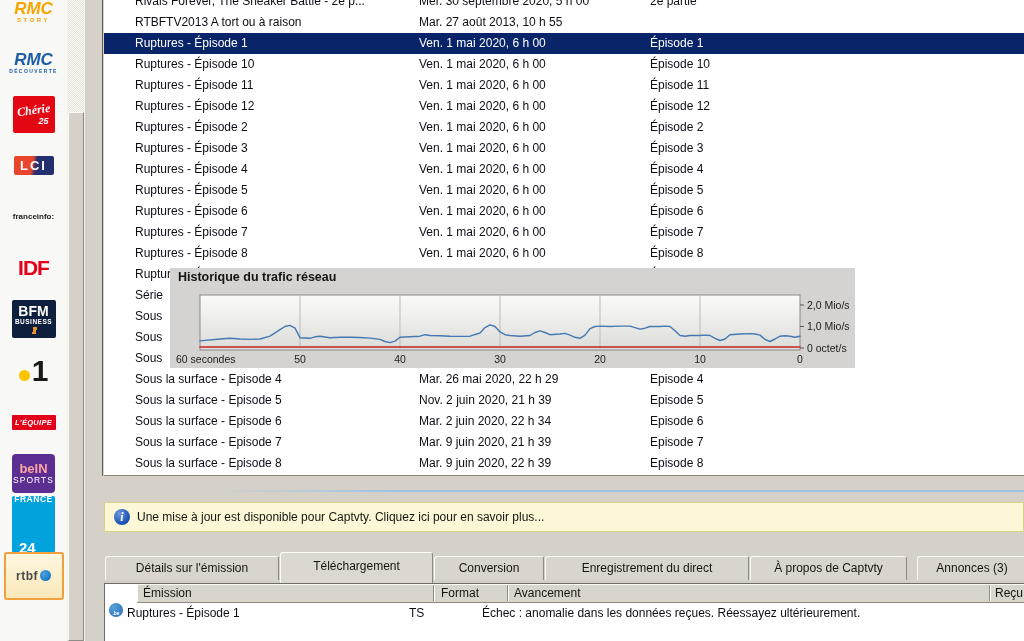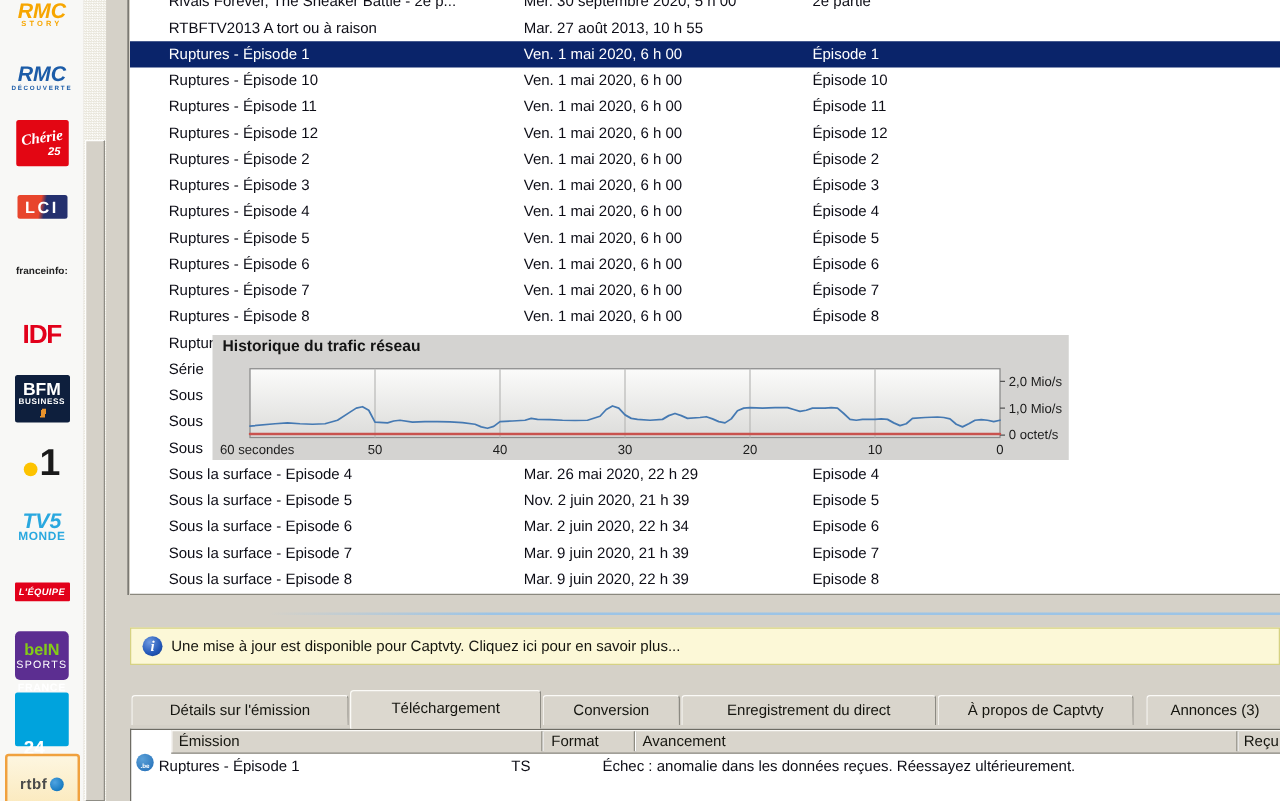--- a/index.html
+++ b/index.html
@@ -29,23 +29,23 @@
   .ch-bfm-business .logo::after{content:"";width:30px;height:7px;margin-top:2px;
       background:linear-gradient(100deg,transparent 46%,#e8932c 46%,#e8932c 58%,transparent 58%);}
   .ch-la-une .logo{flex-direction:row;}
   .ch-la-une .l1{color:#1a1a1a;font-weight:700;font-size:30px;}
   .ch-la-une .logo::before{content:"";width:11px;height:11px;border-radius:50%;background:#fdc300;margin-right:2px;margin-top:10px;}
   .ch-tv5-monde .l1{color:#29a8df;font-weight:900;font-style:italic;font-size:17px;line-height:15px;}
   .ch-tv5-monde .l2{color:#29a8df;font-weight:900;font-size:9.5px;letter-spacing:.5px;}
   .ch-lequipe .logo{width:44px;height:15px;background:#e2001a;border-radius:1px;}
   .ch-lequipe .l1{color:#fff;font-weight:700;font-style:italic;font-size:7.5px;letter-spacing:.3px;}
   .ch-bein-sports .logo{width:43px;height:39px;background:#5c2e91;border-radius:4px;}
-  .ch-bein-sports .l1{color:#84cc16;font-weight:700;font-size:13px;line-height:13px;}
+  .ch-bein-sports .l1{color:#fca5a5;font-weight:700;font-size:13px;line-height:13px;}
   .ch-bein-sports .l2{color:#fff;font-weight:400;font-size:8.5px;letter-spacing:1px;text-align:center;}
-  .ch-france-24 .logo{width:43px;height:43px;background:#00a3dd;border-radius:2px;gap:37px;}
+  .ch-france-24 .logo{width:43px;height:57px;background:#00a3dd;border-radius:2px;gap:37px;}
   .ch-france-24 .l1{color:#fff;font-weight:700;font-size:8.5px;line-height:9px;letter-spacing:.5px;}
   .ch-france-24 .l2{color:#fff;font-weight:700;font-size:15px;line-height:14px;align-self:flex-start;margin-left:7px;}
   .ch-rtbf .logo{flex-direction:row;width:56px;height:44px;border:2px solid #f0a13e;border-radius:3px;
       background:linear-gradient(#fdf6e0,#fbe8b9);}
   .ch-rtbf .l1{color:#4a4a4a;font-weight:700;font-size:12px;letter-spacing:.5px;}
   .ch-rtbf .logo::after{content:"";width:11px;height:11px;border-radius:50%;margin-left:2px;
       background:radial-gradient(circle at 35% 35%,#4fa3e0,#0069b4);}
 
   
   .sb-scroll{position:absolute;left:67px;top:0;width:18px;height:641px;background:#efece1;
@@ -145,26 +145,20 @@
         </div>
       <div class="ch ch-bfm-business">
           <div class="logo">
             <div class="l1">BFM</div>
             <div class="l2">BUSINESS</div>
           </div>
         </div>
       <div class="ch ch-la-une">
           <div class="logo">
             <div class="l1">1</div>
-          </div>
-        </div>
-      <div class="ch ch-tv5-monde">
-          <div class="logo">
-            <div class="l1">TV5</div>
-            <div class="l2">MONDE</div>
           </div>
         </div>
       <div class="ch ch-lequipe">
           <div class="logo">
             <div class="l1">L'ÉQUIPE</div>
           </div>
         </div>
       <div class="ch ch-bein-sports">
           <div class="logo">
             <div class="l1">beIN</div>

